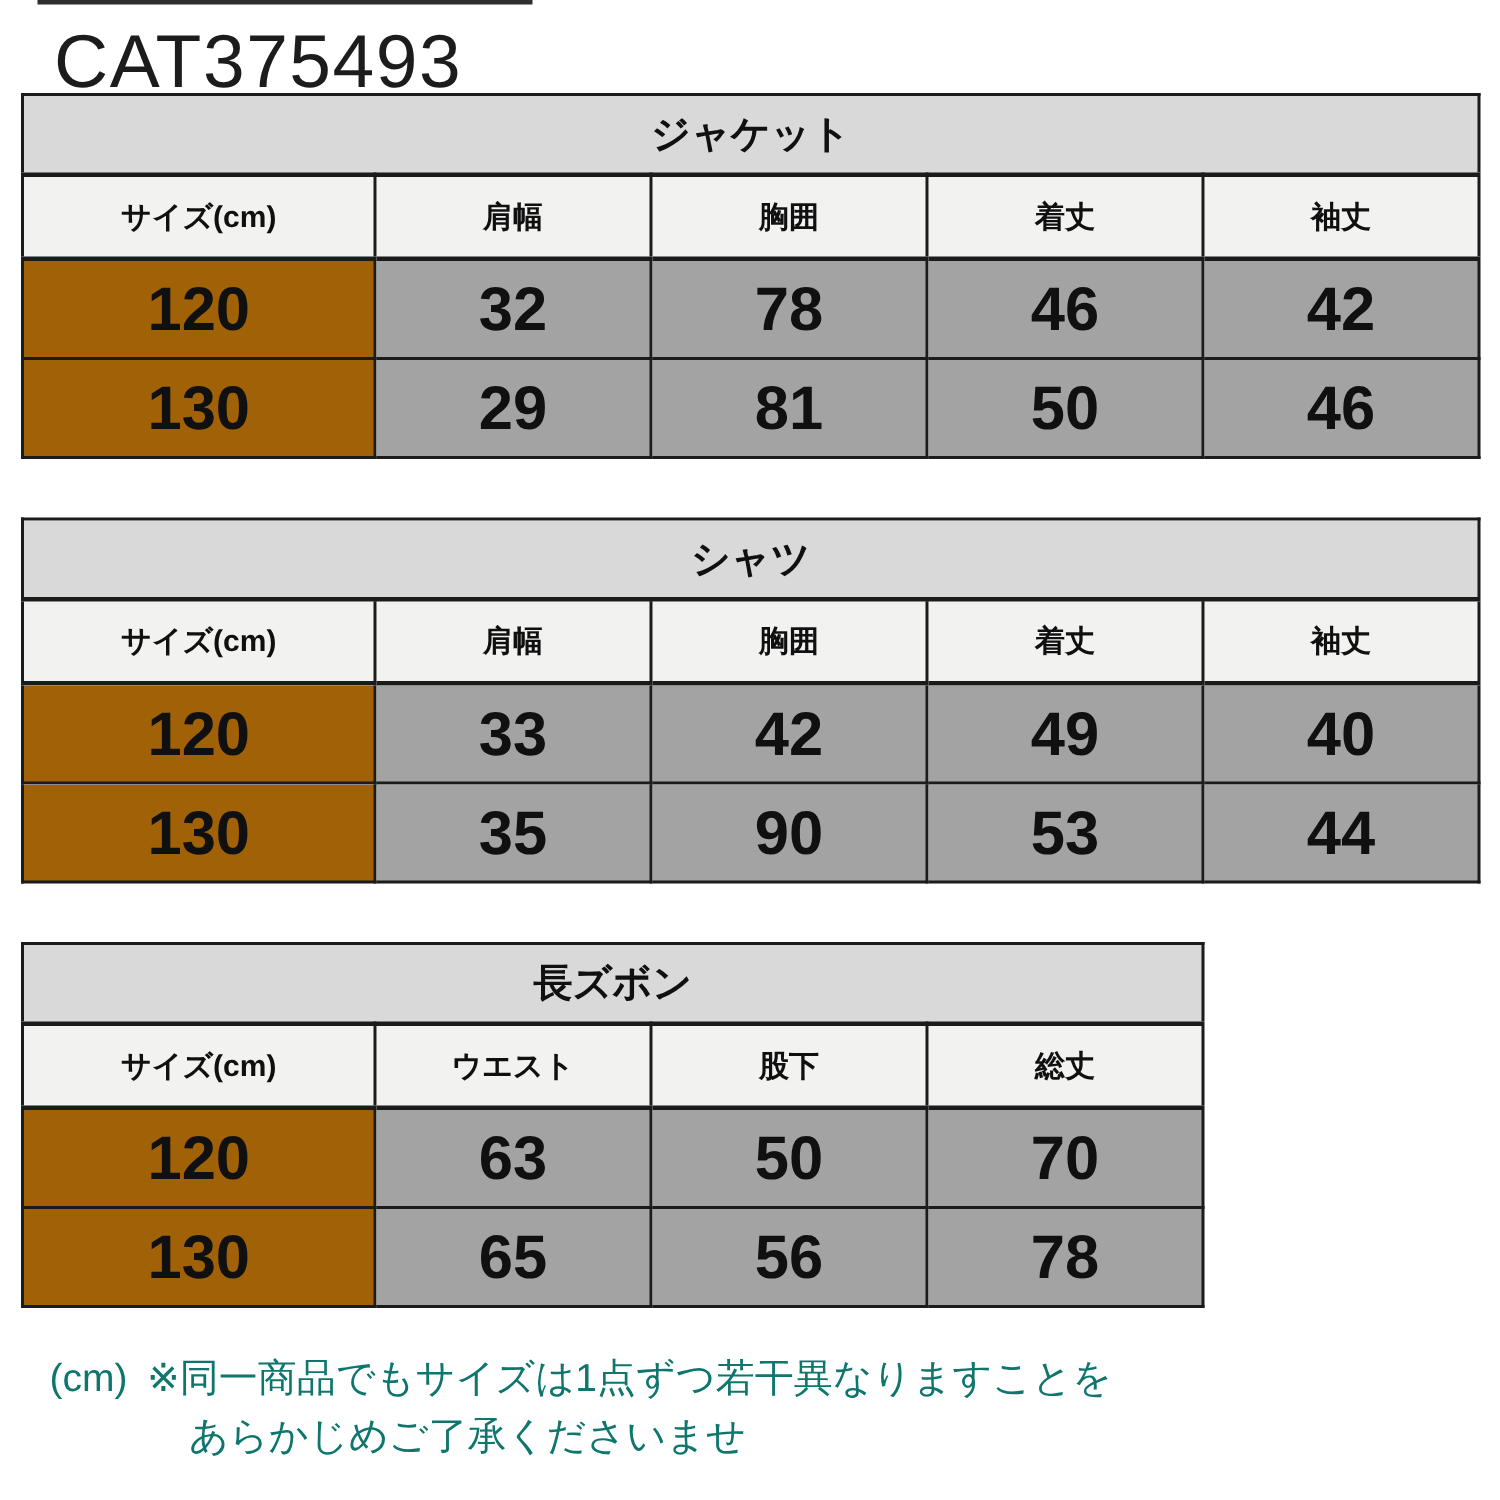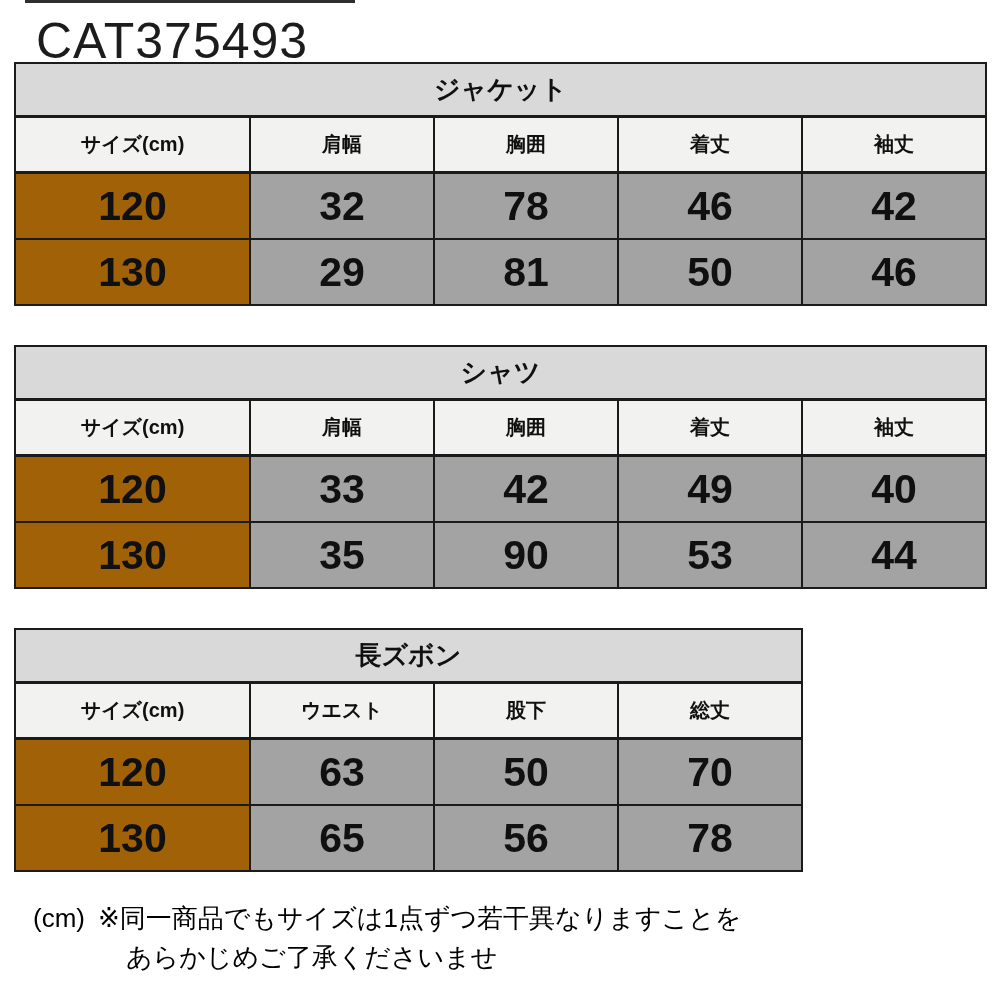--- a/index.html
+++ b/index.html
@@ -64,21 +64,21 @@
   #table-pants {left:14px;top:628px;width:670px;}
 
   col.c-size{width:235px;}
   col.c-m{width:184px;}
 
   
   .note{
     position:absolute;left:33px;top:899px;
     display:flex;align-items:flex-start;gap:13px;
     font-size:26px;font-weight:500;line-height:1.5;
-    color:#000000;white-space:nowrap;
+    color:#0f766e;white-space:nowrap;
   }
   .note .note-line2{padding-left:28px;}
 </style>
 </head>
 <body>
 
 <div class="top-artifact"></div>
 
 <h1 class="product-code">CAT375493</h1>
 

